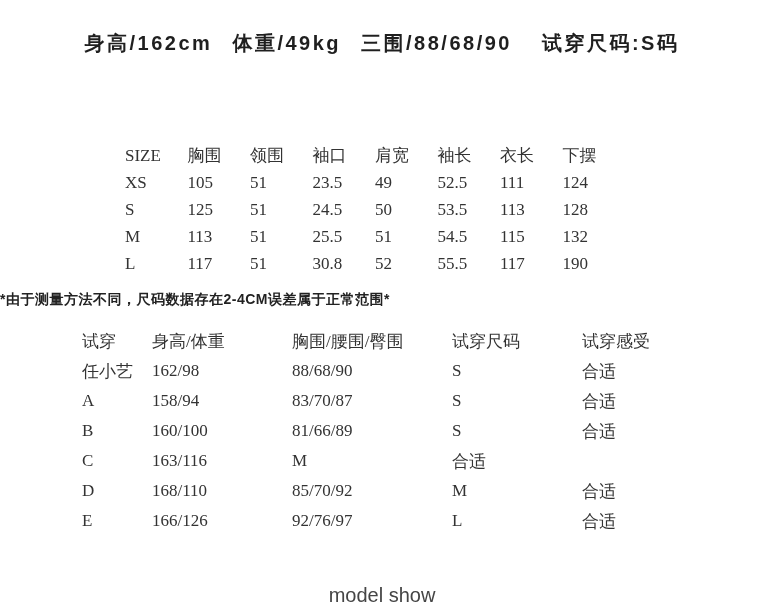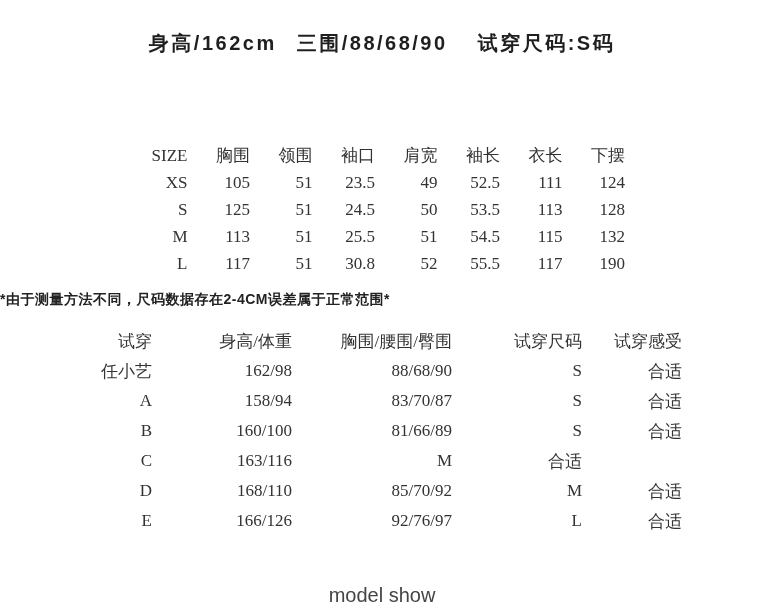--- a/index.html
+++ b/index.html
@@ -34,21 +34,21 @@
   
   .dtable {
     position: absolute;
     font-family: "Liberation Serif", serif;
     font-size: 17px;
     color: var(--table, #333333);
   }
   .dtable .trow {
     display: grid;
     align-items: center;
-    text-align: right;
+    text-align: left;
   }
   .size-table { left: 125px; top: 142px; width: 500px; }
   .size-table .trow { grid-template-columns: repeat(8, 1fr); height: 27px; }
   .fit-table { left: 82px; top: 326px; width: 600px; }
   .fit-table .trow { grid-template-columns: 70px 140px 160px 130px 100px; height: 30px; }
 
   
   .tolerance-note {
     position: absolute;
     top: 291px;
@@ -72,20 +72,21 @@
     color: var(--footer, #454545);
   }
 </style>
 </head>
 <body>
 
 <div class="canvas" style="--bg: #ffffff; --heading: #1f1f1f; --table: #333333; --note: #222222; --footer: #454545;">
 
   <div class="model-stats">
     <span class="seg">身高/162cm</span>
+    <span class="seg">体重/49kg</span>
     <span class="seg">三围/88/68/90</span>
     <span class="seg gap-lg">试穿尺码:S码</span>
   </div>
 
   <div class="dtable size-table">
       <div class="trow thead">
         <span>SIZE</span>
         <span>胸围</span>
         <span>领围</span>
         <span>袖口</span>

